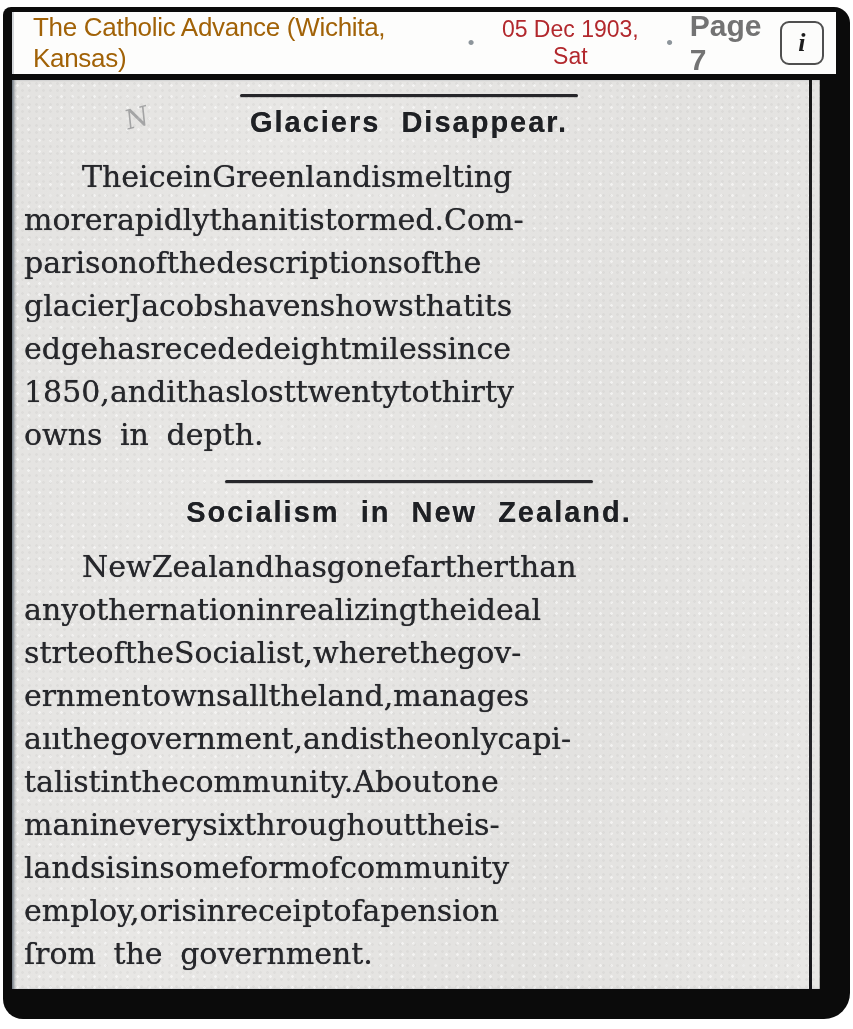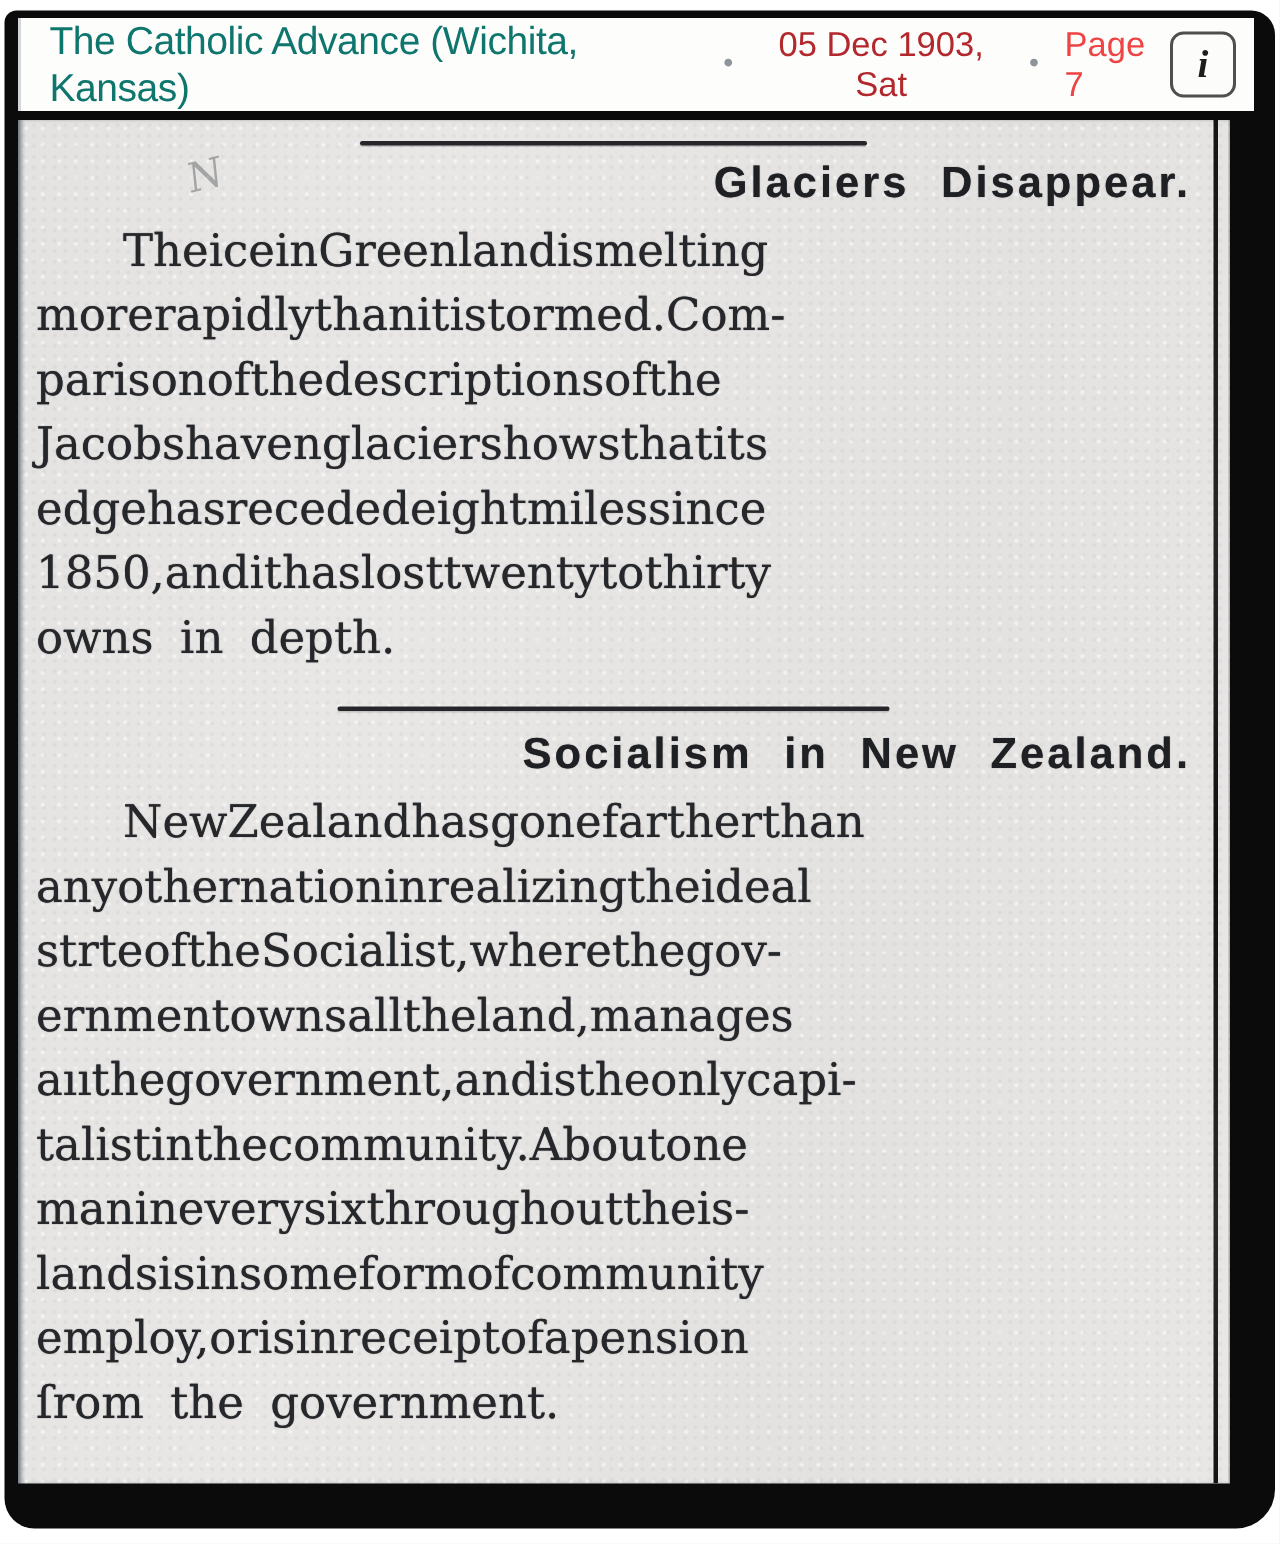--- a/index.html
+++ b/index.html
@@ -16,24 +16,24 @@
 
   
   .clip-header{
     height:62px;background:#fdfdfc;
     display:flex;align-items:center;
     padding:0 12px 0 21px;
     margin-right:-16px;
     box-shadow:inset 2px 0 0 #2e3d4f33;
     position:relative;z-index:2;
   }
-  .pub-title{color:#0f766e;font-size:26px;letter-spacing:-0.3px;cursor:pointer;text-decoration:none;}
+  .pub-title{color:#a16207;font-size:26px;letter-spacing:-0.3px;cursor:pointer;text-decoration:none;}
   .hdr-dot{color:#8d959b;font-size:19px;margin:0 13px;}
   .clip-date{color:#b2282d;font-size:23px;cursor:pointer;text-align:center;}
-  .page-label{color:#ef4444;font-size:23px;font-weight:normal;margin-left:4px;}
+  .page-label{color:#737373;font-size:30px;font-weight:bold;margin-left:4px;}
   .hdr-spacer{flex:1;}
   .info-btn{
     width:40px;height:40px;border:2px solid #4f4f4f;border-radius:9px;
     background:#fcfcfb;display:flex;align-items:center;justify-content:center;
     font-family:"Liberation Serif",serif;font-style:italic;font-weight:bold;
     font-size:26px;color:#1d1d1d;cursor:pointer;flex:0 0 auto;
   }
 
   
   .paper{
@@ -60,21 +60,21 @@
   .article{padding:0 26px 0 12px;}
   .divider{
     height:3px;background:#26262a;margin:0 auto;border-radius:2px;
     box-shadow:0 1px 0 rgba(0,0,0,0.15);
   }
   .article:nth-of-type(1) .divider{width:338px;margin-top:14px;}
   .article:nth-of-type(2) .divider{width:368px;margin-top:24px;}
   .headline{
     font-family:"Liberation Sans",sans-serif;font-weight:bold;
     font-size:29px;letter-spacing:2px;word-spacing:11px;
-    color:#1e2024;text-align:right;margin:0;
+    color:#1e2024;text-align:center;margin:16px;
     text-shadow:0 0 0.6px rgba(25,25,30,0.75);
   }
   .article:nth-of-type(1) .headline{margin-top:9px;}
   .article:nth-of-type(2) .headline{margin-top:13px;}
   .body-lines{margin-top:7px;}
   .article:nth-of-type(2) .body-lines{}
   .line{
     font-family:"DejaVu Serif",serif;font-size:30px;line-height:43px;height:43px;
     color:#26272b;white-space:nowrap;
     text-shadow:0 0 0.7px rgba(28,28,33,0.85);
@@ -125,22 +125,22 @@
             </div>
             <div class="line just">
               <span>parison</span>
               <span>of</span>
               <span>the</span>
               <span>descriptions</span>
               <span>of</span>
               <span>the</span>
             </div>
             <div class="line just">
+              <span>glacier</span>
               <span>Jacobshaven</span>
-              <span>glacier</span>
               <span>shows</span>
               <span>that</span>
               <span>its</span>
             </div>
             <div class="line just">
               <span>edge</span>
               <span>has</span>
               <span>receded</span>
               <span>eight</span>
               <span>miles</span>

